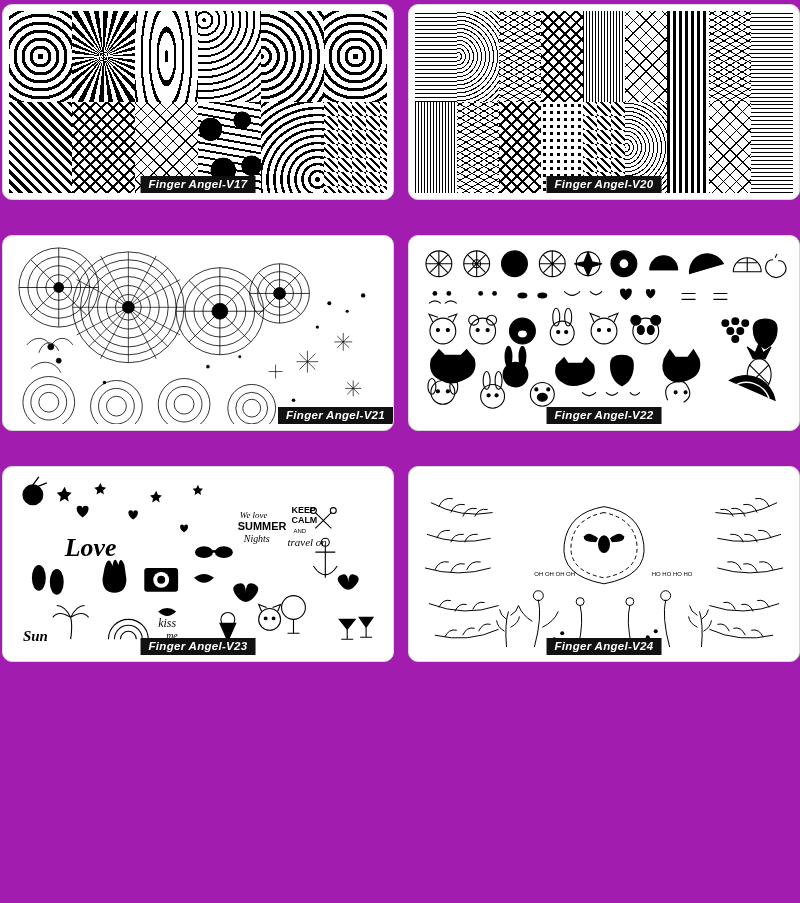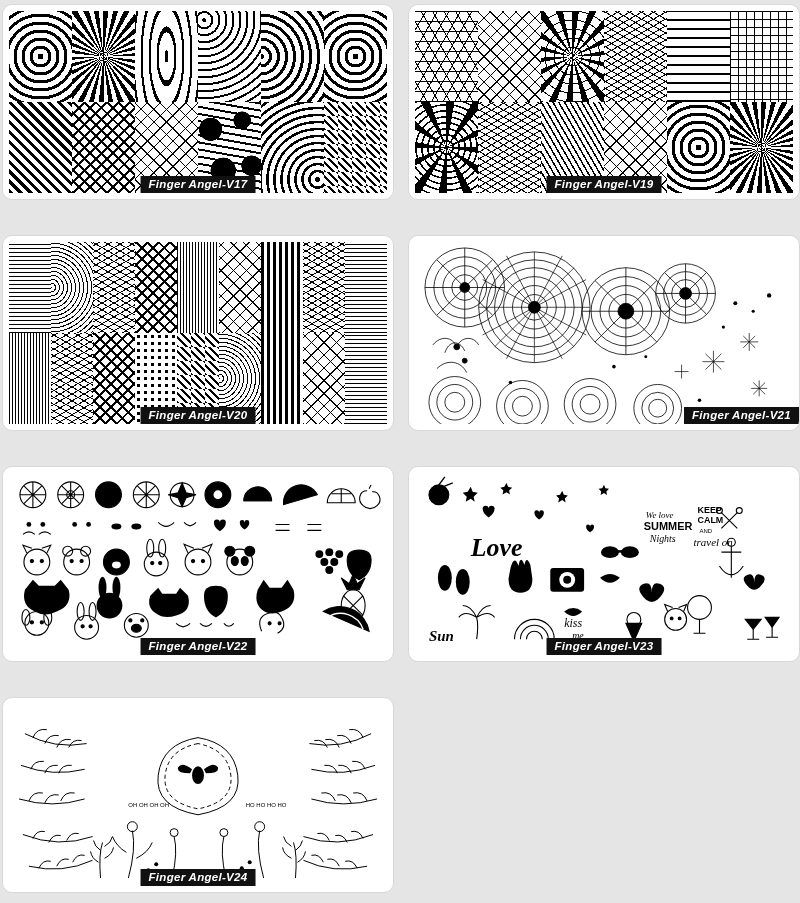--- a/index.html
+++ b/index.html
@@ -10,21 +10,21 @@
   body {
     width: 800px;
     height: 903px;
     font-family: "Liberation Sans", sans-serif;
     overflow: hidden;
   }
   .sheet {
     position: relative;
     width: 800px;
     height: 903px;
-    background: #e5e5e5;
+    background: #a21caf;
   }
   .grid {
     display: grid;
     grid-template-columns: 392px 392px;
     grid-template-rows: repeat(4, 218px);
     column-gap: 14px;
     row-gap: 13px;
     padding: 4px 2px;
     box-sizing: border-box;
   }
@@ -215,39 +215,20 @@
           <div class="cell p-grid-d"></div>
           <div class="cell p-blob"></div>
           <div class="cell p-rings-br"></div>
           <div class="cell p-herring"></div>
         </div>
       </div>
       <div class="label">Finger Angel-V17</div>
     </div>
 
 
-    <div class="plate">
-      <div class="plate-art">
-        <div class="cells c6x2">
-          <div class="cell p-tri"></div>
-          <div class="cell p-grid-d"></div>
-          <div class="cell p-star"></div>
-          <div class="cell p-mesh"></div>
-          <div class="cell p-cross"></div>
-          <div class="cell p-grid"></div>
-          <div class="cell p-flower"></div>
-          <div class="cell p-mesh"></div>
-          <div class="cell p-thin-d"></div>
-          <div class="cell p-grid-d"></div>
-          <div class="cell p-rings"></div>
-          <div class="cell p-burst"></div>
-        </div>
-      </div>
-      <div class="label">Finger Angel-V19</div>
-    </div>
 
     <div class="plate">
       <div class="plate-art">
         <div class="strips">
           <div class="strip-row">
             <div class="strip p-lace"></div>
             <div class="strip p-lace2"></div>
             <div class="strip p-mesh"></div>
             <div class="strip p-zig"></div>
             <div class="strip p-lace3"></div>

